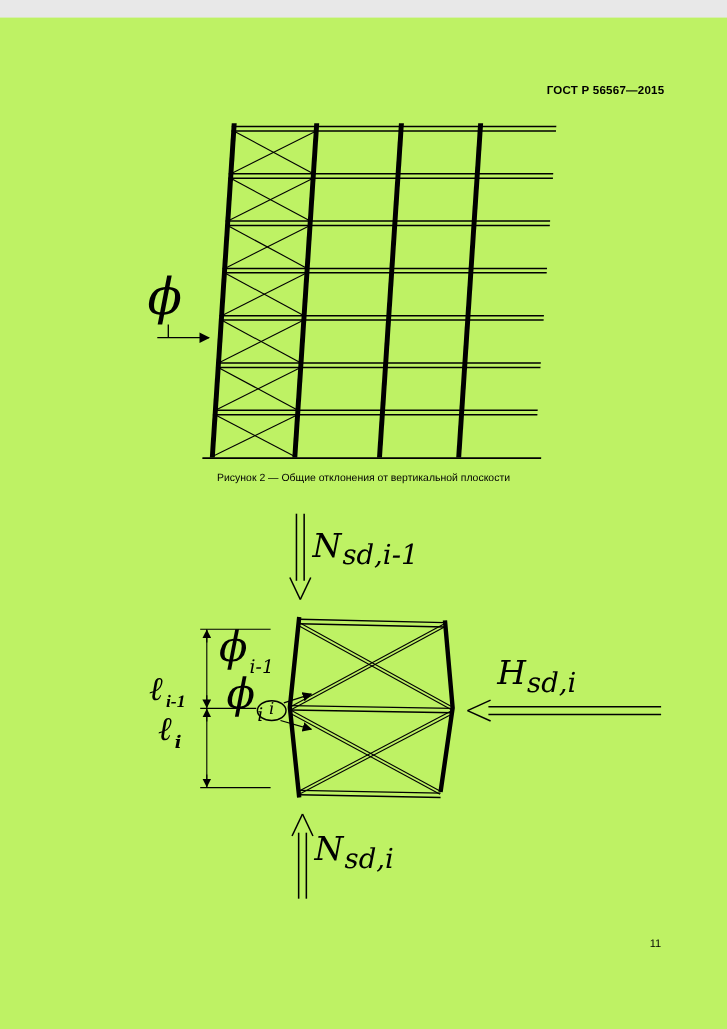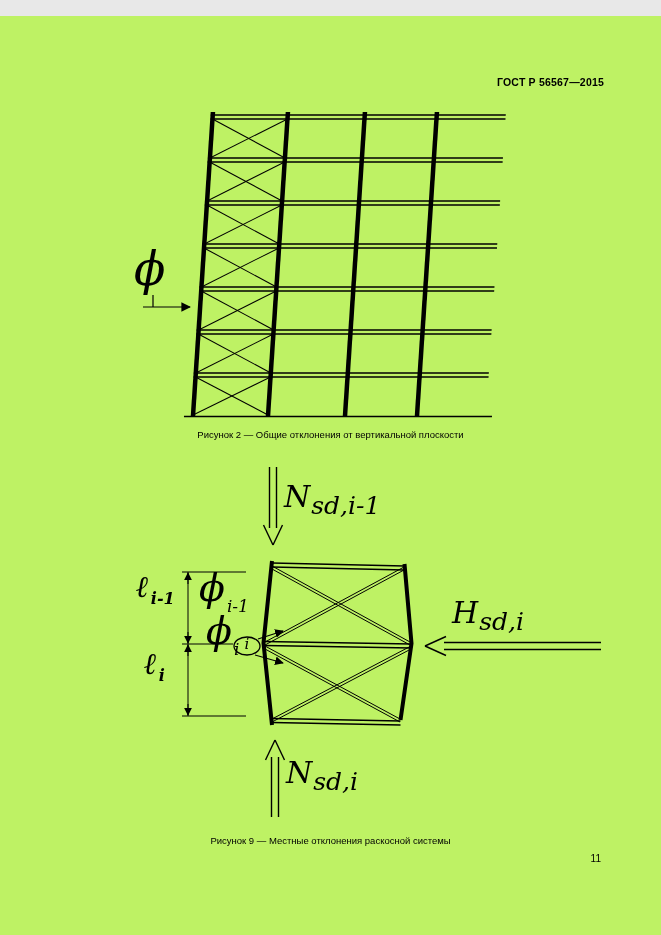--- a/index.html
+++ b/index.html
@@ -164,21 +164,21 @@
 
   <div class="header-std">ГОСТ Р 56567—2015</div>
 
   <div class="lbl phi-big" style="left:134px; top:230px;">ϕ</div>
   <div class="caption fig8">Рисунок 2 — Общие отклонения от вертикальной плоскости</div>
 
   <div class="lbl force" style="left:284px; top:466px;">
     <span>N</span><span class="sub">sd,i-1</span>
   </div>
 
-  <div class="lbl ell" style="left:136px; top:556px;">
+  <div class="lbl ell" style="left:136px; top:596px;font-family:Liberation Serif, serif;">
     <span>ℓ</span><span class="sub">i-1</span>
   </div>
 
   <div class="lbl phi" style="left:199px; top:553px;">
     <span>ϕ</span><span class="sub">i-1</span>
   </div>
 
   <div class="lbl ell" style="left:144px; top:633px;">
     <span>ℓ</span><span class="sub">i</span>
   </div>
@@ -190,16 +190,15 @@
   <div class="lbl node-i" style="left:239px; top:621px;">i</div>
 
   <div class="lbl force" style="left:452px; top:582px;">
     <span>H</span><span class="sub">sd,i</span>
   </div>
 
   <div class="lbl force" style="left:286px; top:742px;">
     <span>N</span><span class="sub">sd,i</span>
   </div>
 
-  <div class="caption fig9">Рисунок 9 — Местные отклонения раскосной системы</div>
 
   <div class="pagenum">11</div>
 </div>
 
 </body></html>

